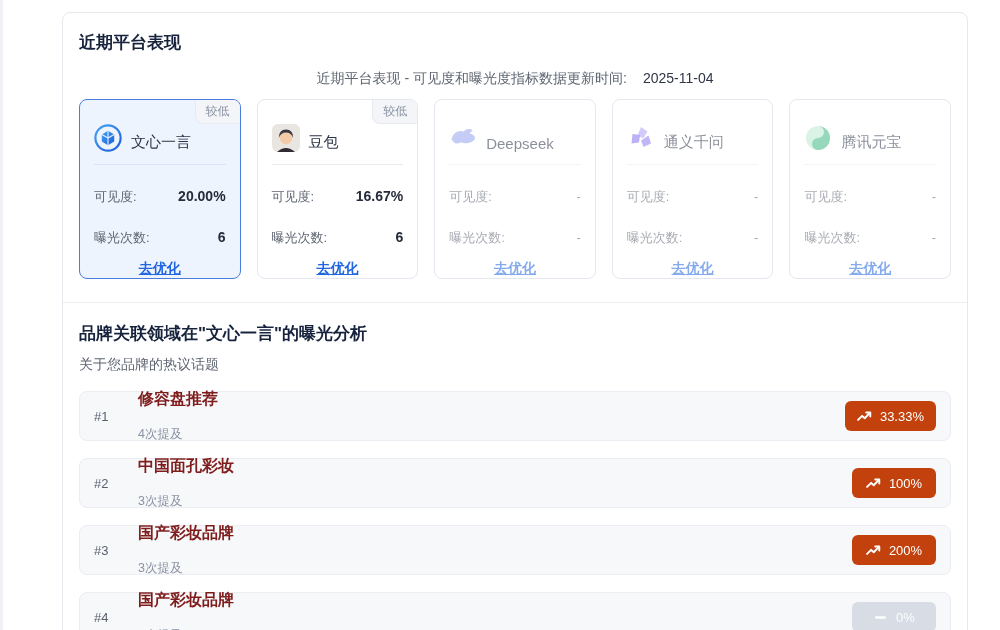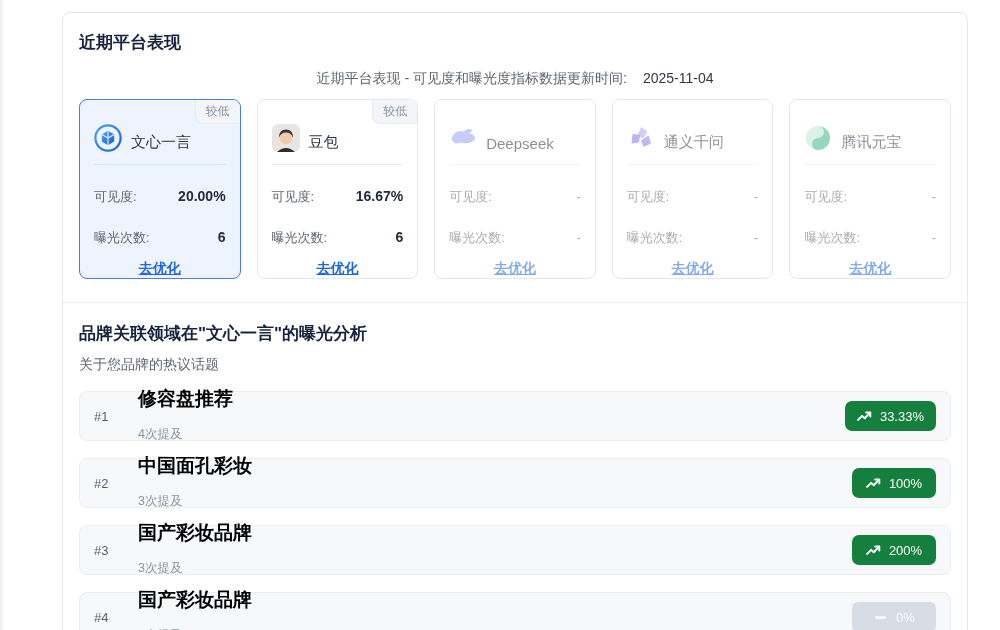--- a/index.html
+++ b/index.html
@@ -40,26 +40,26 @@
 
   .sec2-title { margin-top:19px; }
   .sec2-sub { margin-top:8px; font-size:14px; color:#5f6672; line-height:20px; }
 
   
   .rows { margin-top:17px; }
   .row { display:flex; align-items:center; height:50px; background:#f7f8fa;
     border:1px solid #ebedf2; border-radius:8px; margin-bottom:17px; padding:0 14px; }
   .rank { font-size:13px; color:#5a6170; width:28px; flex:0 0 28px; }
   .topic { margin-left:16px; }
-  .t-title { font-size:19px; font-weight:bold; color:#000000; line-height:18px;font-family:Liberation Serif, serif; }
+  .t-title { font-size:16px; font-weight:bold; color:#7f1d1d; line-height:18px;font-family:Liberation Serif, serif; }
   .t-sub { font-size:12.5px; color:#8a92a3; line-height:16px; margin-top:18px; }
   .badge { margin-left:auto; height:30px; min-width:84px; display:flex; align-items:center;
     justify-content:center; gap:8px; border-radius:6px; padding:0 12px;
     font-size:13px; color:#fff; }
-  .badge.up { background:#15803d;border-radius:7px; }
+  .badge.up { background:#c2410c; }
   .badge.flat { background:#d8dde5; color:rgba(255,255,255,0.9); }
   .badge svg { display:block; }
 </style>
 </head>
 <body>
 
 <div class="page-edge"></div>
 
 <div class="container">
 

